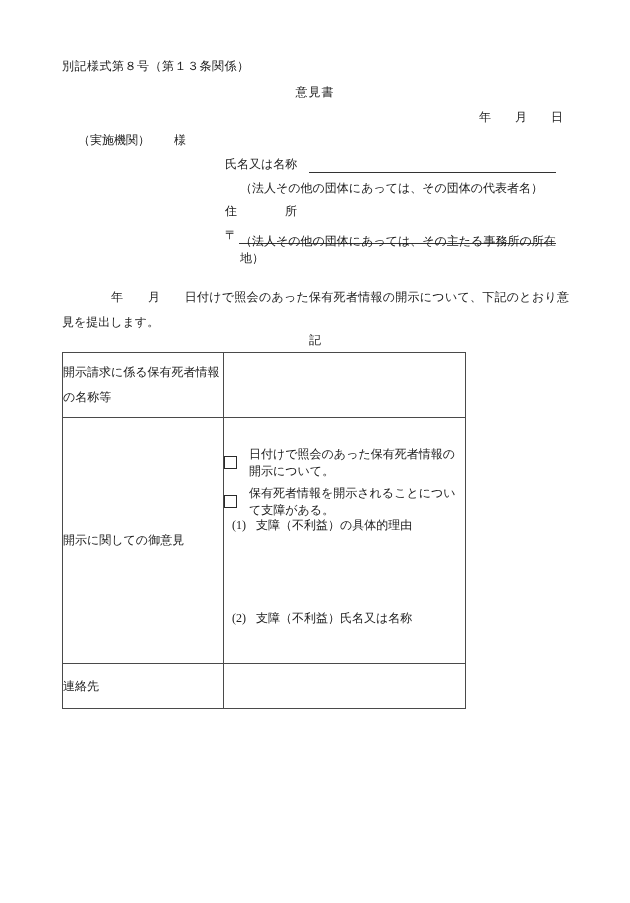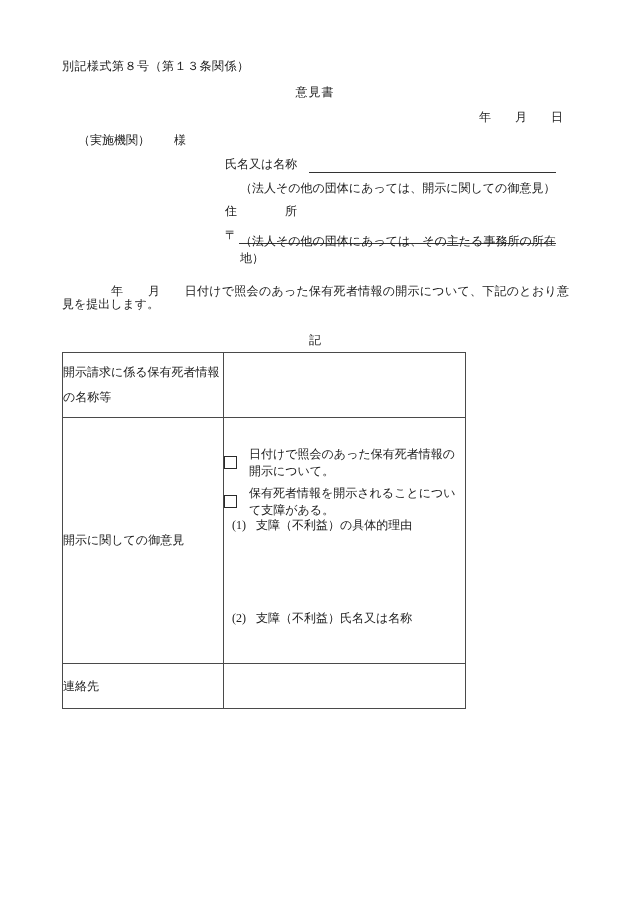--- a/index.html
+++ b/index.html
@@ -62,21 +62,21 @@
   .fill-postal { margin-left: 2px; }
   .nb-note {
     padding-left: 15px;
   }
   .body-text {
     position: absolute;
     top: 285px;
     left: 62px;
     width: 507px;
     margin: 0;
-    line-height: 13px;
+    line-height: 25px;
     text-align: justify;
   }
   .record-heading {
     position: absolute;
     top: 332px;
     left: 0;
     width: 100%;
     text-align: center;
   }
   .form-table {
@@ -142,21 +142,21 @@
 
   <div class="date-line">年　　月　　日</div>
 
   <div class="recipient">（実施機関）　　様</div>
 
   <div class="name-block">
     <div class="nb-line">
       <span>氏名又は名称</span>
       <span class="fill-line fill-name"></span>
     </div>
-    <div class="nb-line nb-note">（法人その他の団体にあっては、開示に関しての御意見）</div>
+    <div class="nb-line nb-note">（法人その他の団体にあっては、その団体の代表者名）</div>
     <div class="nb-line">住　　　　所</div>
     <div class="nb-line">
       <span>〒</span>
       <span class="fill-line fill-postal"></span>
     </div>
     <div class="nb-line nb-note">（法人その他の団体にあっては、その主たる事務所の所在地）</div>
   </div>
 
   <p class="body-text">　　　　年　　月　　日付けで照会のあった保有死者情報の開示について、下記のとおり意見を提出します。</p>
 

